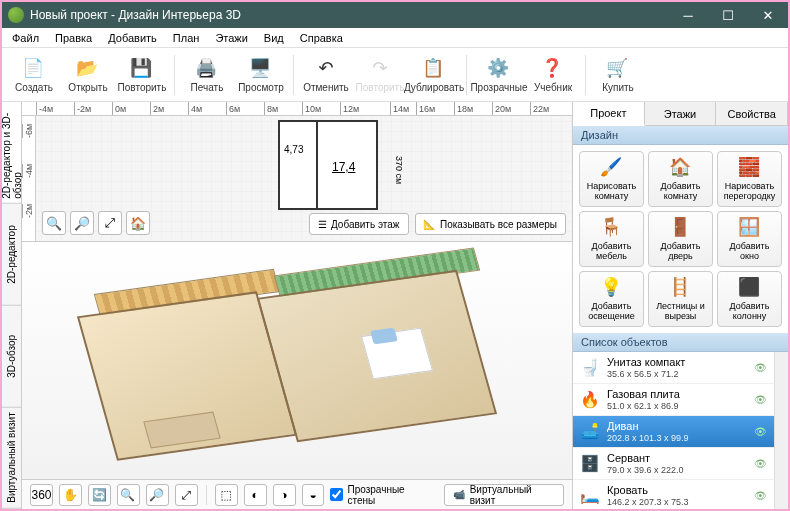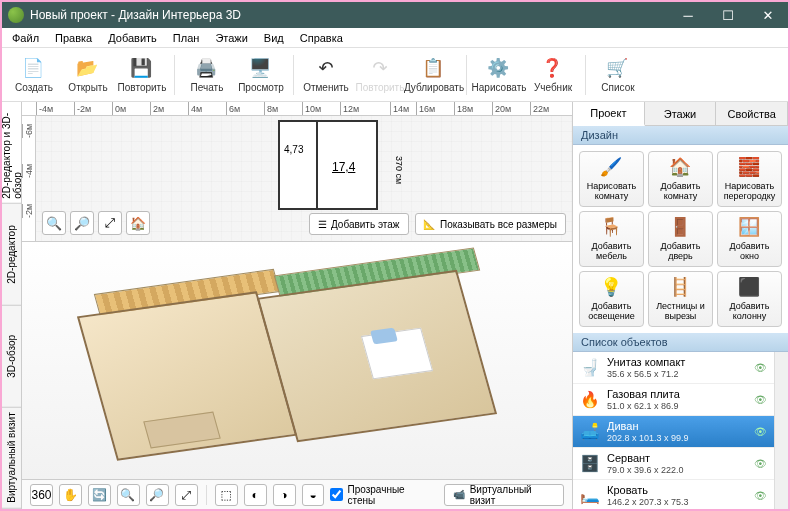--- a/index.html
+++ b/index.html
@@ -130,30 +130,30 @@
         <div class="ico">↷</div>
         <span>Повторить</span>
       </div>
       <div class="tb-btn">
         <div class="ico">📋</div>
         <span>Дублировать</span>
       </div>
       <div class="tb-sep"></div>
       <div class="tb-btn">
         <div class="ico">⚙️</div>
-        <span>Нарисовать</span>
+        <span>Прозрачные</span>
       </div>
       <div class="tb-btn">
         <div class="ico">❓</div>
         <span>Учебник</span>
       </div>
       <div class="tb-sep"></div>
       <div class="tb-btn">
         <div class="ico">🛒</div>
-        <span>Список</span>
+        <span>Купить</span>
       </div>
     </div>
 
   <div class="workarea">
     <div class="vtabs" id="vtabs">
         <div class="vtab active">2D-редактор и 3D-обзор</div>
         <div class="vtab">2D-редактор</div>
         <div class="vtab">3D-обзор</div>
         <div class="vtab">Виртуальный визит</div>
       </div>

